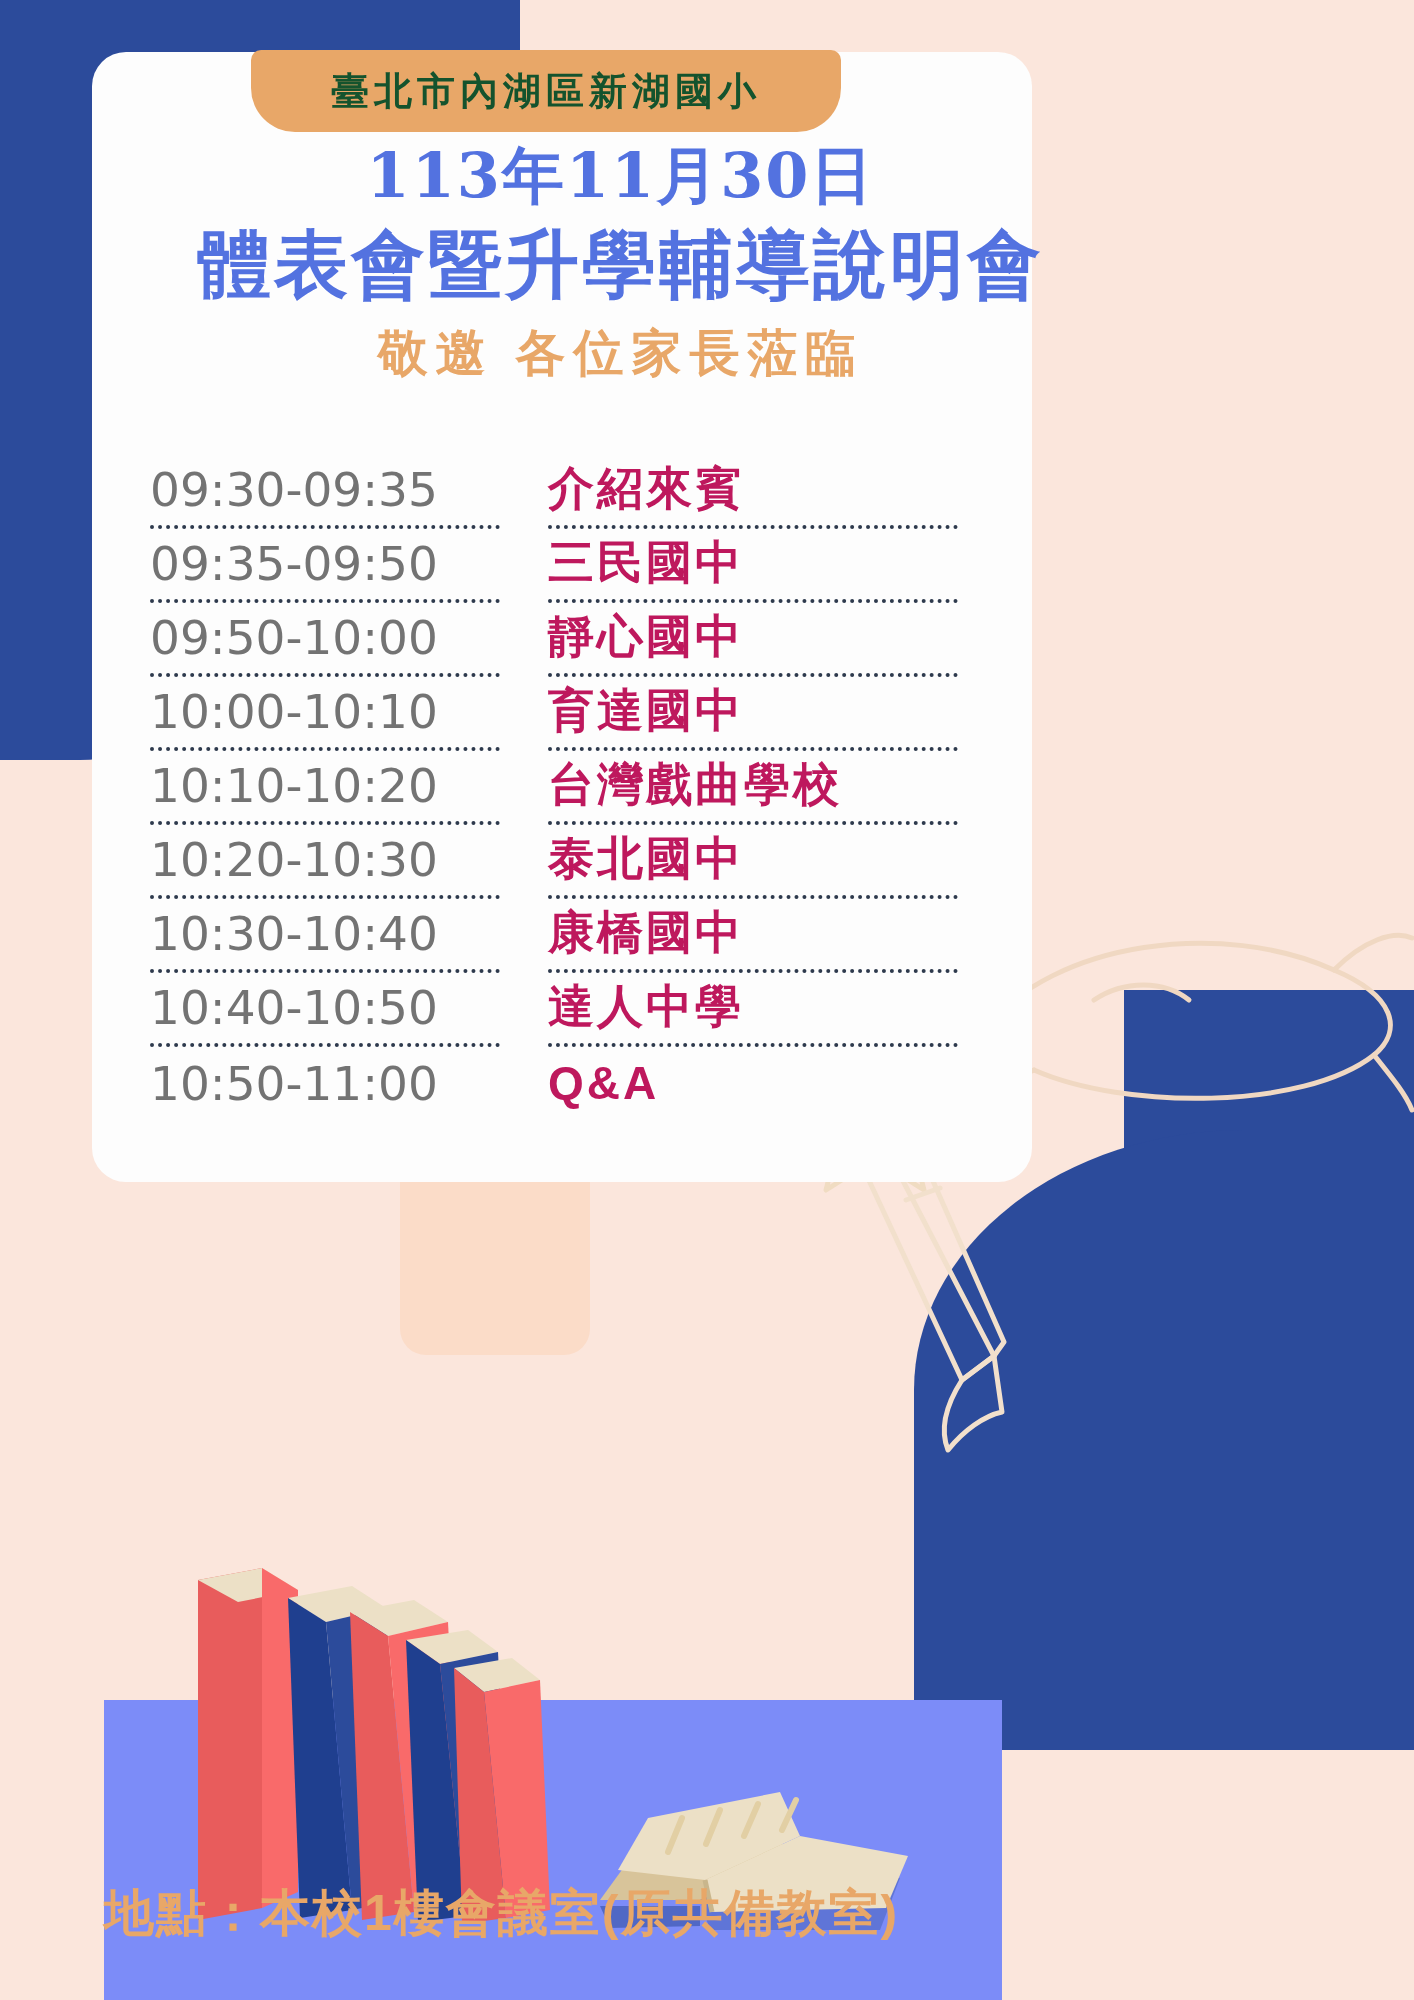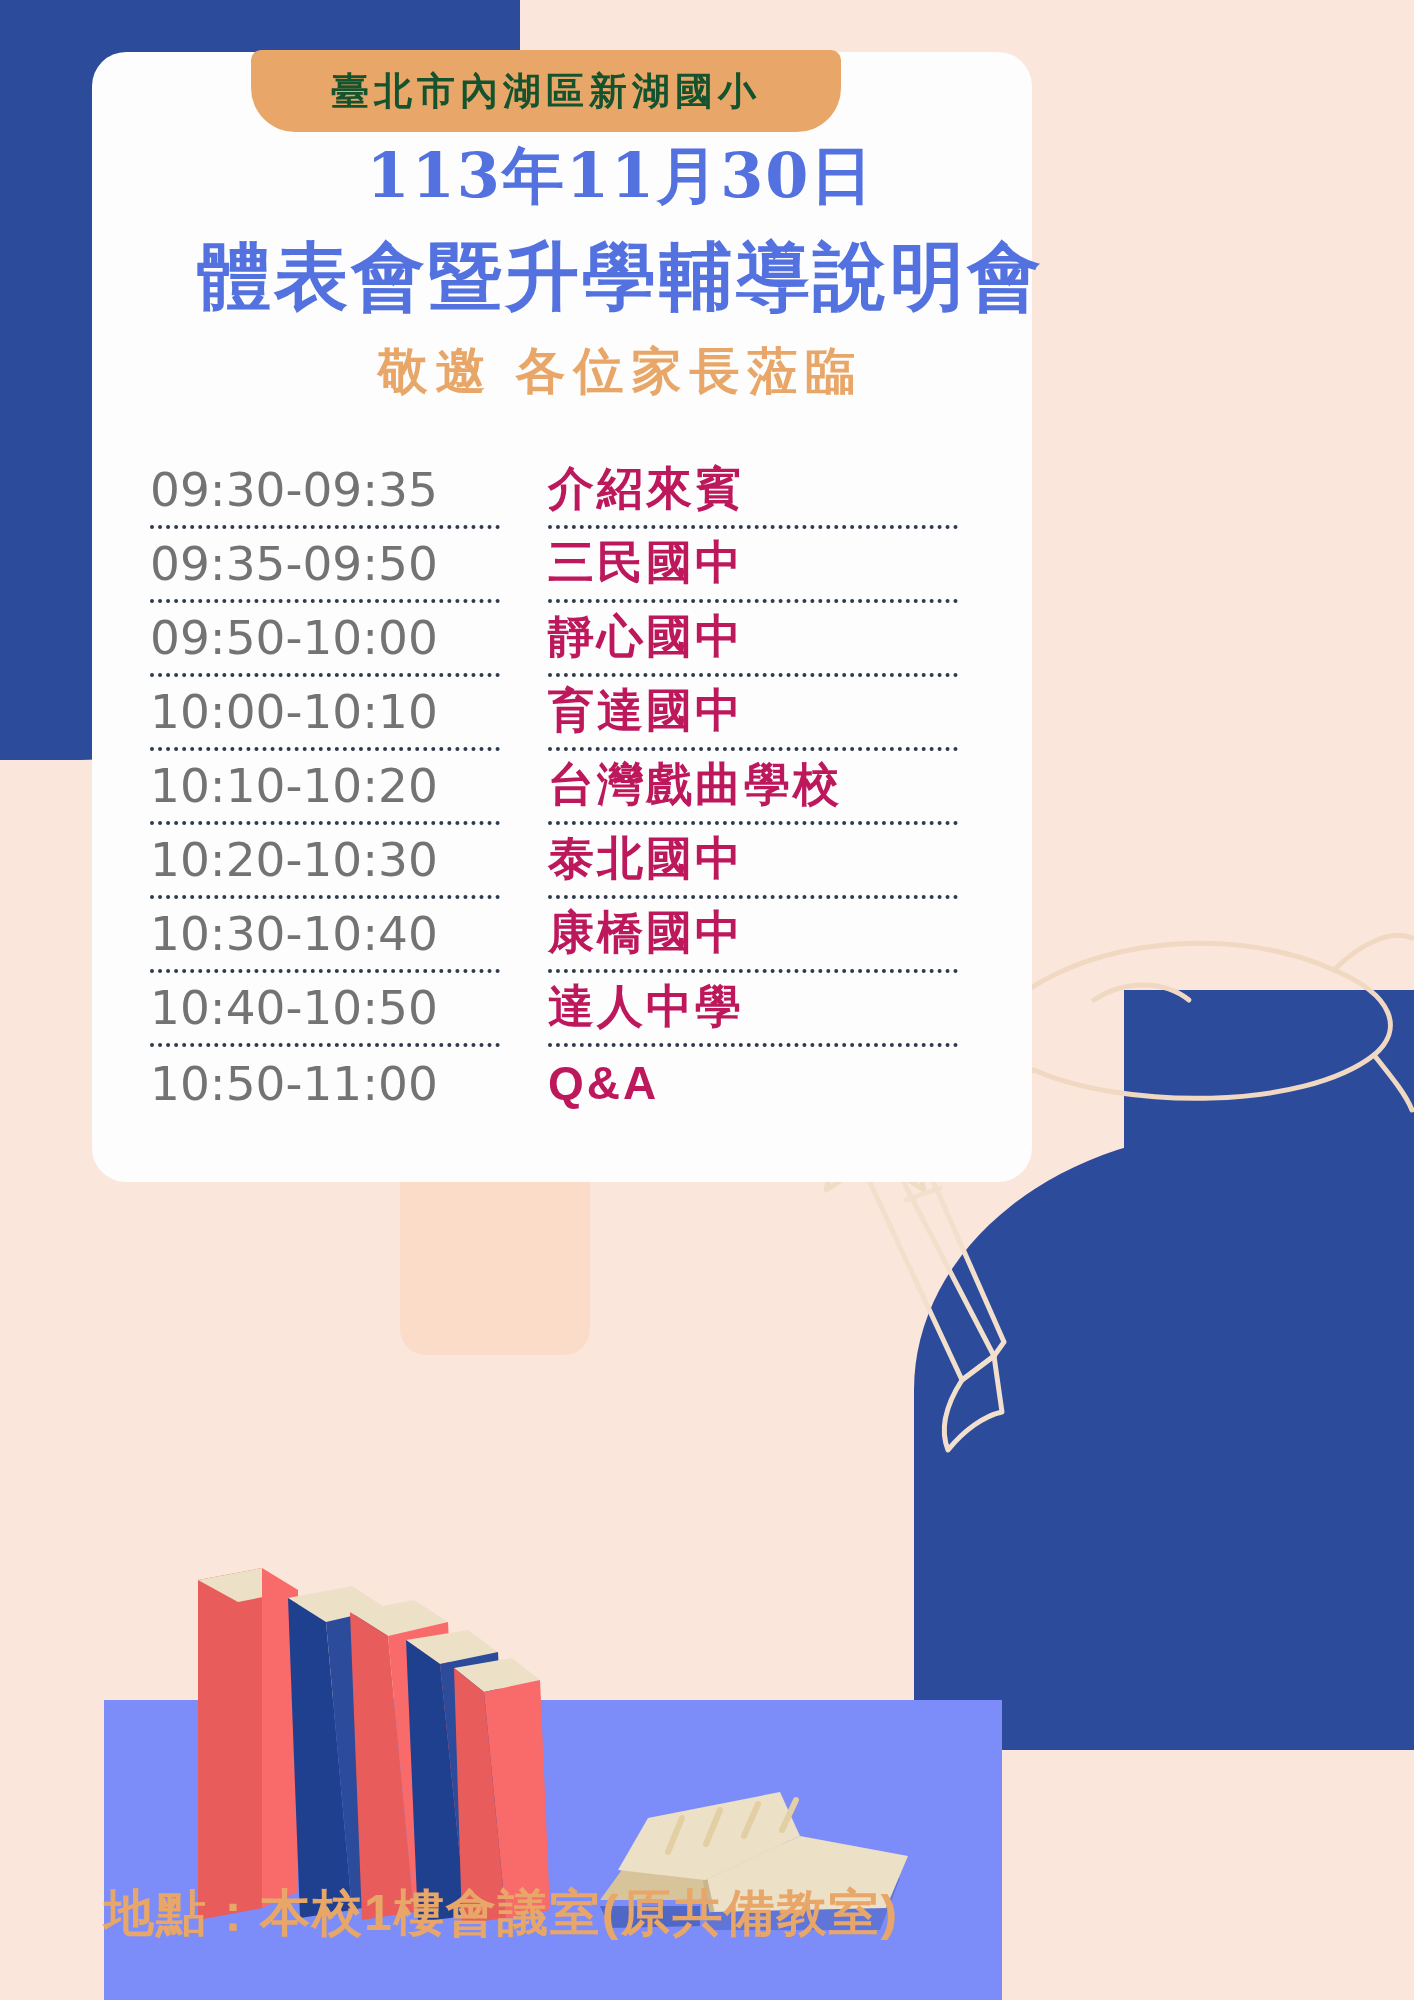--- a/index.html
+++ b/index.html
@@ -94,29 +94,29 @@
     line-height:1.1;
     margin-top:12px;
   }
   .main-title{
     color:#5372e0;
     font-size:74px;
     font-weight:bold;
     letter-spacing:3px;
     font-family:"DejaVu Serif","Liberation Serif",serif;
     line-height:1.25;
-    margin-top:20px;
+    margin-top:8px;
   }
   .invite-line{
     color:#e8a768;
     font-size:50px;
     font-weight:bold;
     letter-spacing:8px;
     line-height:1.3;
-    margin-top:16px;
+    margin-top:10px;
   }
 
   
   .schedule{
     position:absolute;
     left:150px; top:455px;
     width:860px;
     z-index:10;
     display:flex;
     gap:48px;

